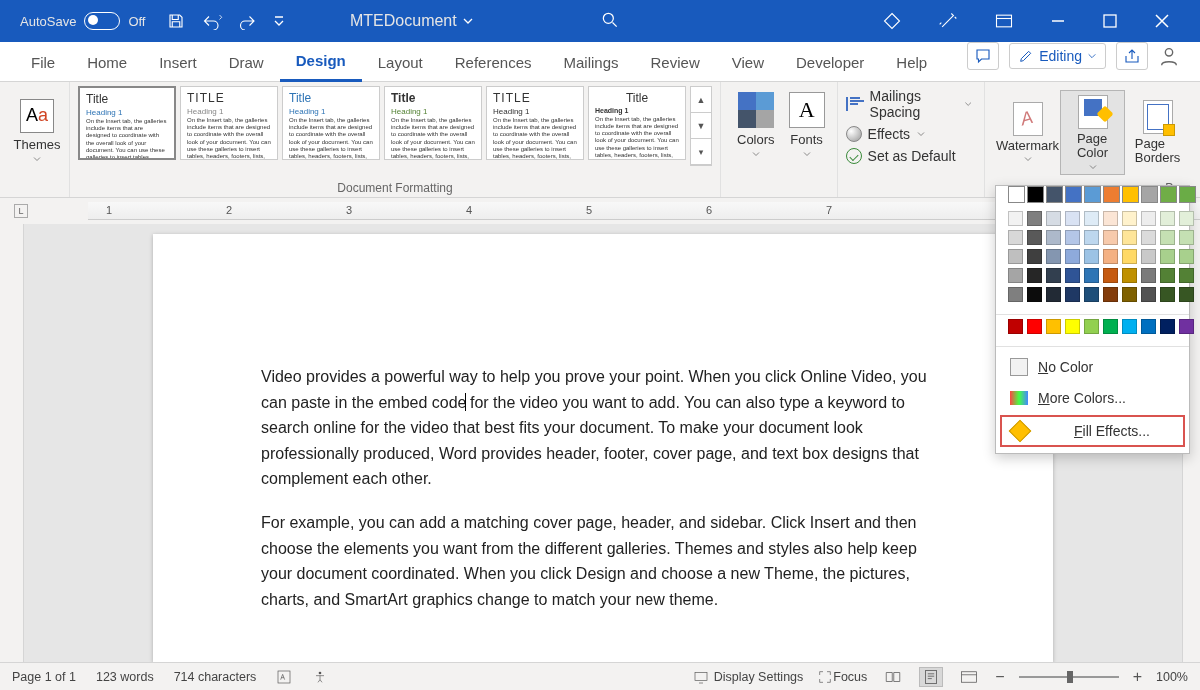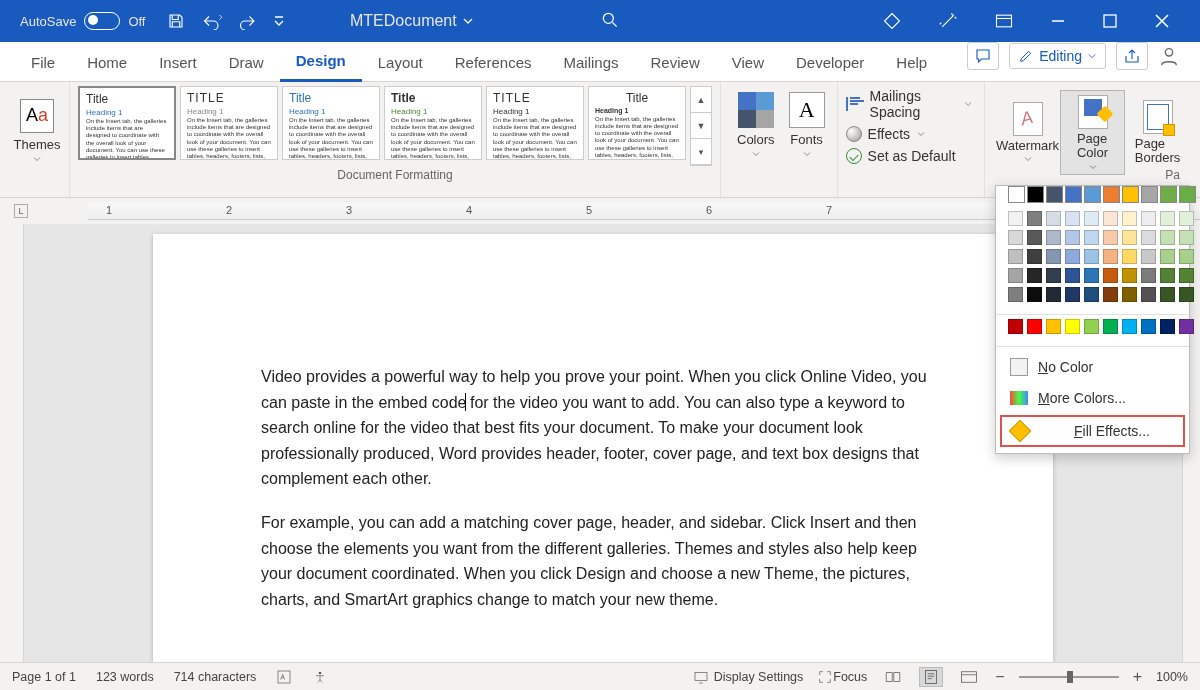--- a/index.html
+++ b/index.html
@@ -20,21 +20,21 @@
 .ribbon-tabs { height:40px; background:#fff; border-bottom:1px solid #d5d5d5; display:flex; align-items:flex-start; padding-left:15px; gap:0; font-size:15px; color:#555; }
 .ribbon-tabs .tab { padding:0 16px; height:40px; display:flex; align-items:center; cursor:pointer; }
 .ribbon-tabs .tab.active { color:#185abd; font-weight:600; border-bottom:3px solid #185abd; padding-bottom:0; }
 .ribbon-right { margin-left:auto; display:flex; align-items:center; gap:10px; padding-right:20px; }
 .ribbon-right .rbtn { padding:4px 8px; border:1px solid #ccc; border-radius:3px; display:flex; align-items:center; gap:5px; font-size:14px; color:#185abd; }
 .ribbon-right .iconbtn { width:32px; height:28px; display:flex; align-items:center; justify-content:center; border:1px solid #ccc; border-radius:3px; color:#185abd; }
 
 
 .ribbon { height:116px; background:#f3f2f1; border-bottom:1px solid #d5d5d5; display:flex; position:relative; }
 .group { border-right:1px solid #e1e1e1; padding:4px 8px 18px 8px; position:relative; display:flex; flex-direction:column; }
-.group-label { position:absolute; bottom:15px; left:0; right:0; text-align:center; font-size:12px; color:#666; }
+.group-label { position:absolute; bottom:2px; left:0; right:0; text-align:center; font-size:12px; color:#666; }
 .themes-btn { display:flex; flex-direction:column; align-items:center; justify-content:center; width:58px; height:88px; gap:4px; }
 .themes-icon { width:34px; height:34px; border:1px solid #888; display:flex; align-items:center; justify-content:center; font-family:"Times New Roman"; font-size:18px; background:#fff; }
 .themes-icon span:last-child { color:#d04423; }
 .small-label { font-size:13px; color:#333; }
 
 .style-gallery { display:flex; gap:4px; height:80px; }
 .style-card { width:98px; height:74px; background:#fff; border:1px solid #ccc; padding:4px 6px; overflow:hidden; font-size:6px; line-height:1.2; color:#333; }
 .style-card.selected { border:2px solid #888; }
 .style-card .st-title { font-size:12px; margin-bottom:2px; font-weight:400;}
 .gallery-nav { width:22px; display:flex; flex-direction:column; border:1px solid #ccc; background:#fff; }

